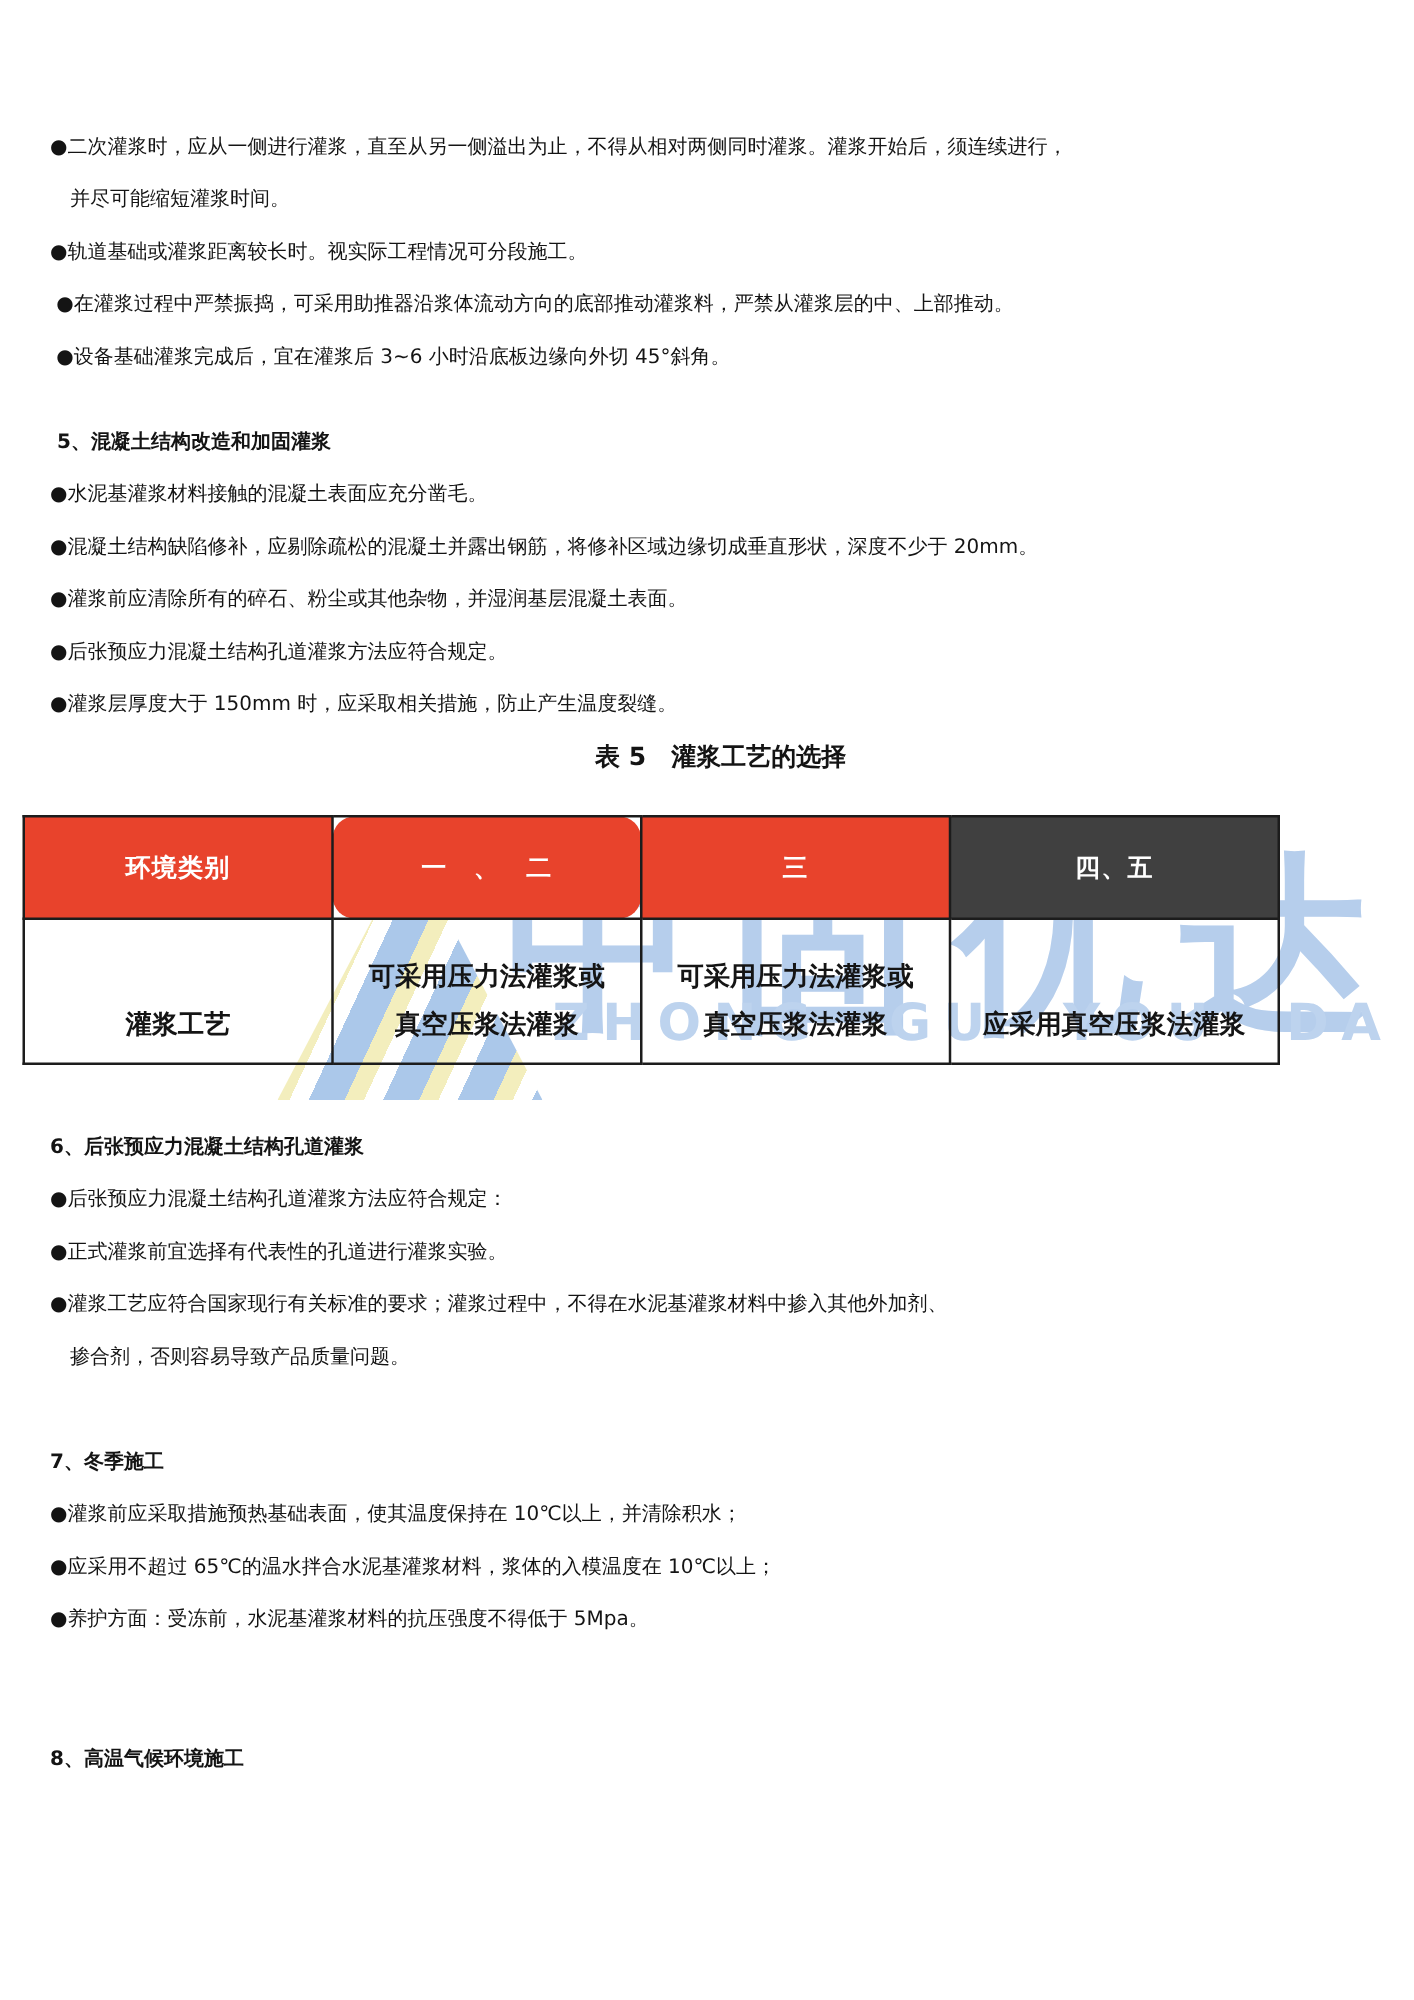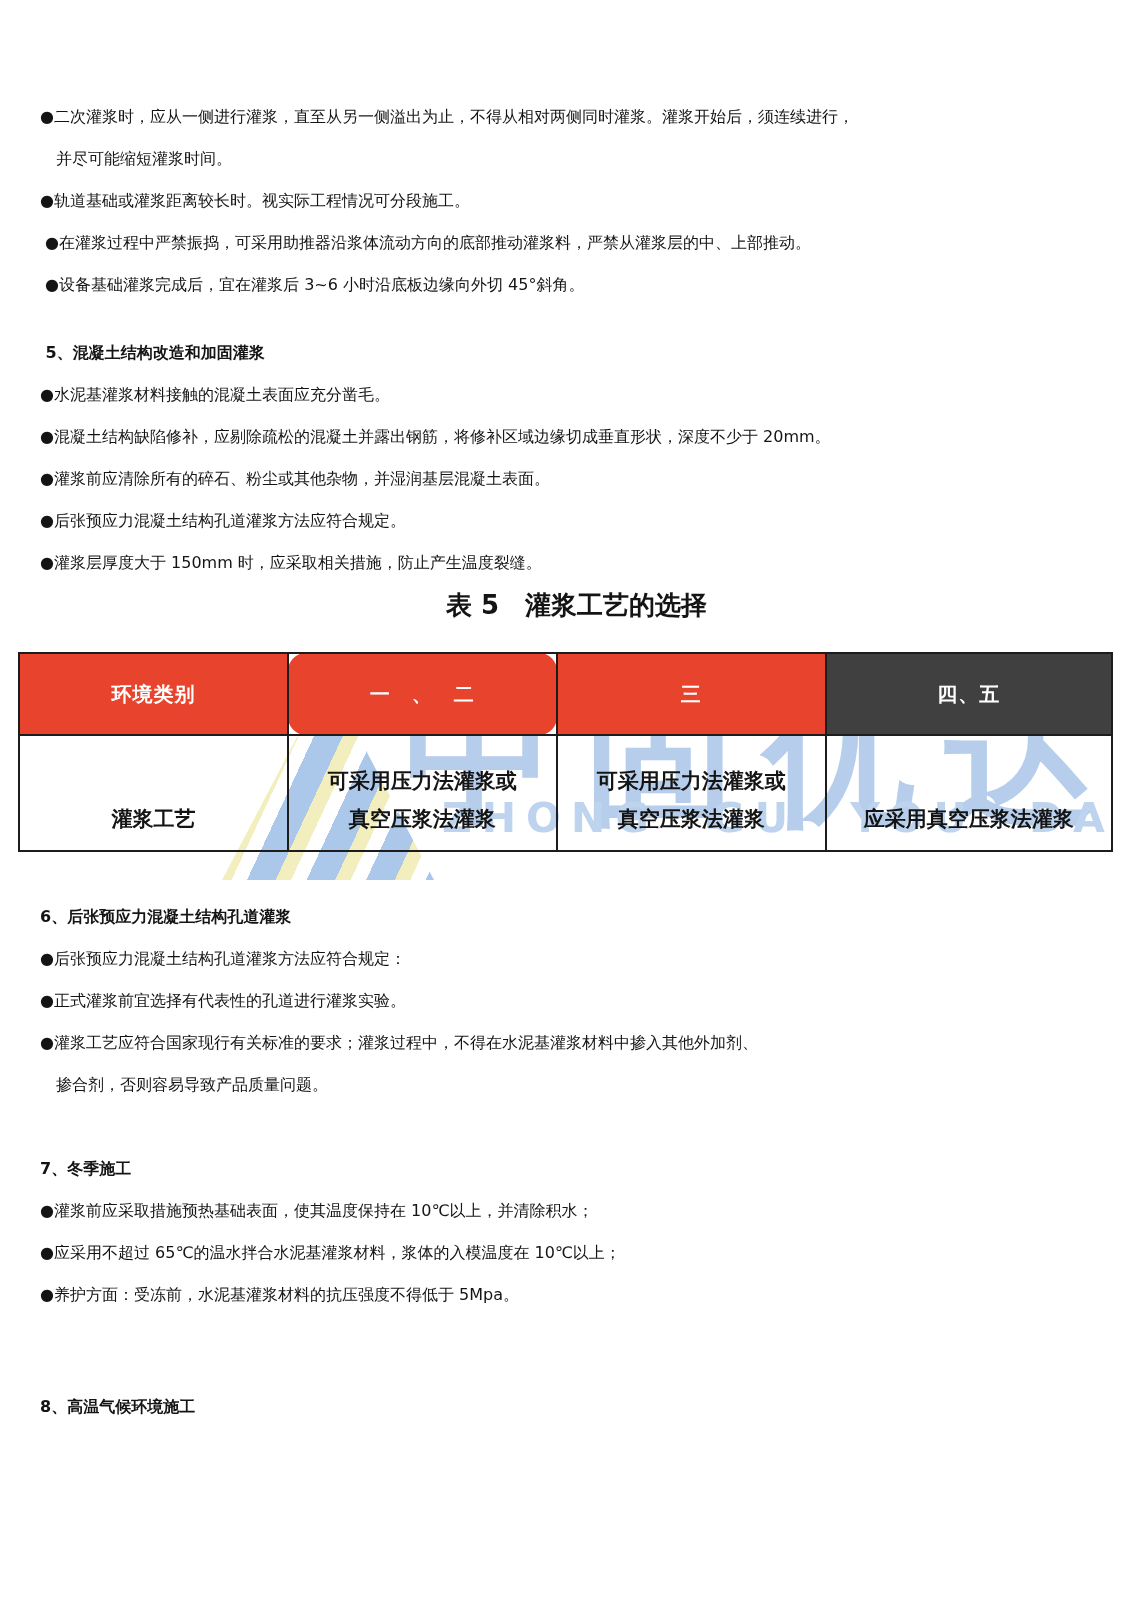--- a/index.html
+++ b/index.html
@@ -70,31 +70,31 @@
   .mt-sec5   { margin-top: 26px; }
   .mt-title  { margin-top: 26px; }
   .mt-table  { margin-top: 26px; }
   .mt-sec6   { margin-top: 44px; }
   .mt-sec7   { margin-top: 42px; }
   .mt-sec8   { margin-top: 70px; }
 
   .table-title {
     margin: 0;
     text-align: center;
-    font-size: 26px;
+    font-size: 20px;
     font-weight: bold;
     line-height: 42px;
     white-space: pre-wrap;
   }
 
   
   table.grout {
     border-collapse: collapse;
     table-layout: fixed;
-    width: 1095px;
+    width: 1006px;
     margin-left: -22px;
   }
   table.grout th, table.grout td {
     border: 2px solid #1c1c1c;
     text-align: center;
     padding: 0 6px;
   }
   table.grout th {
     height: 80px;
     color: #ffffff;

